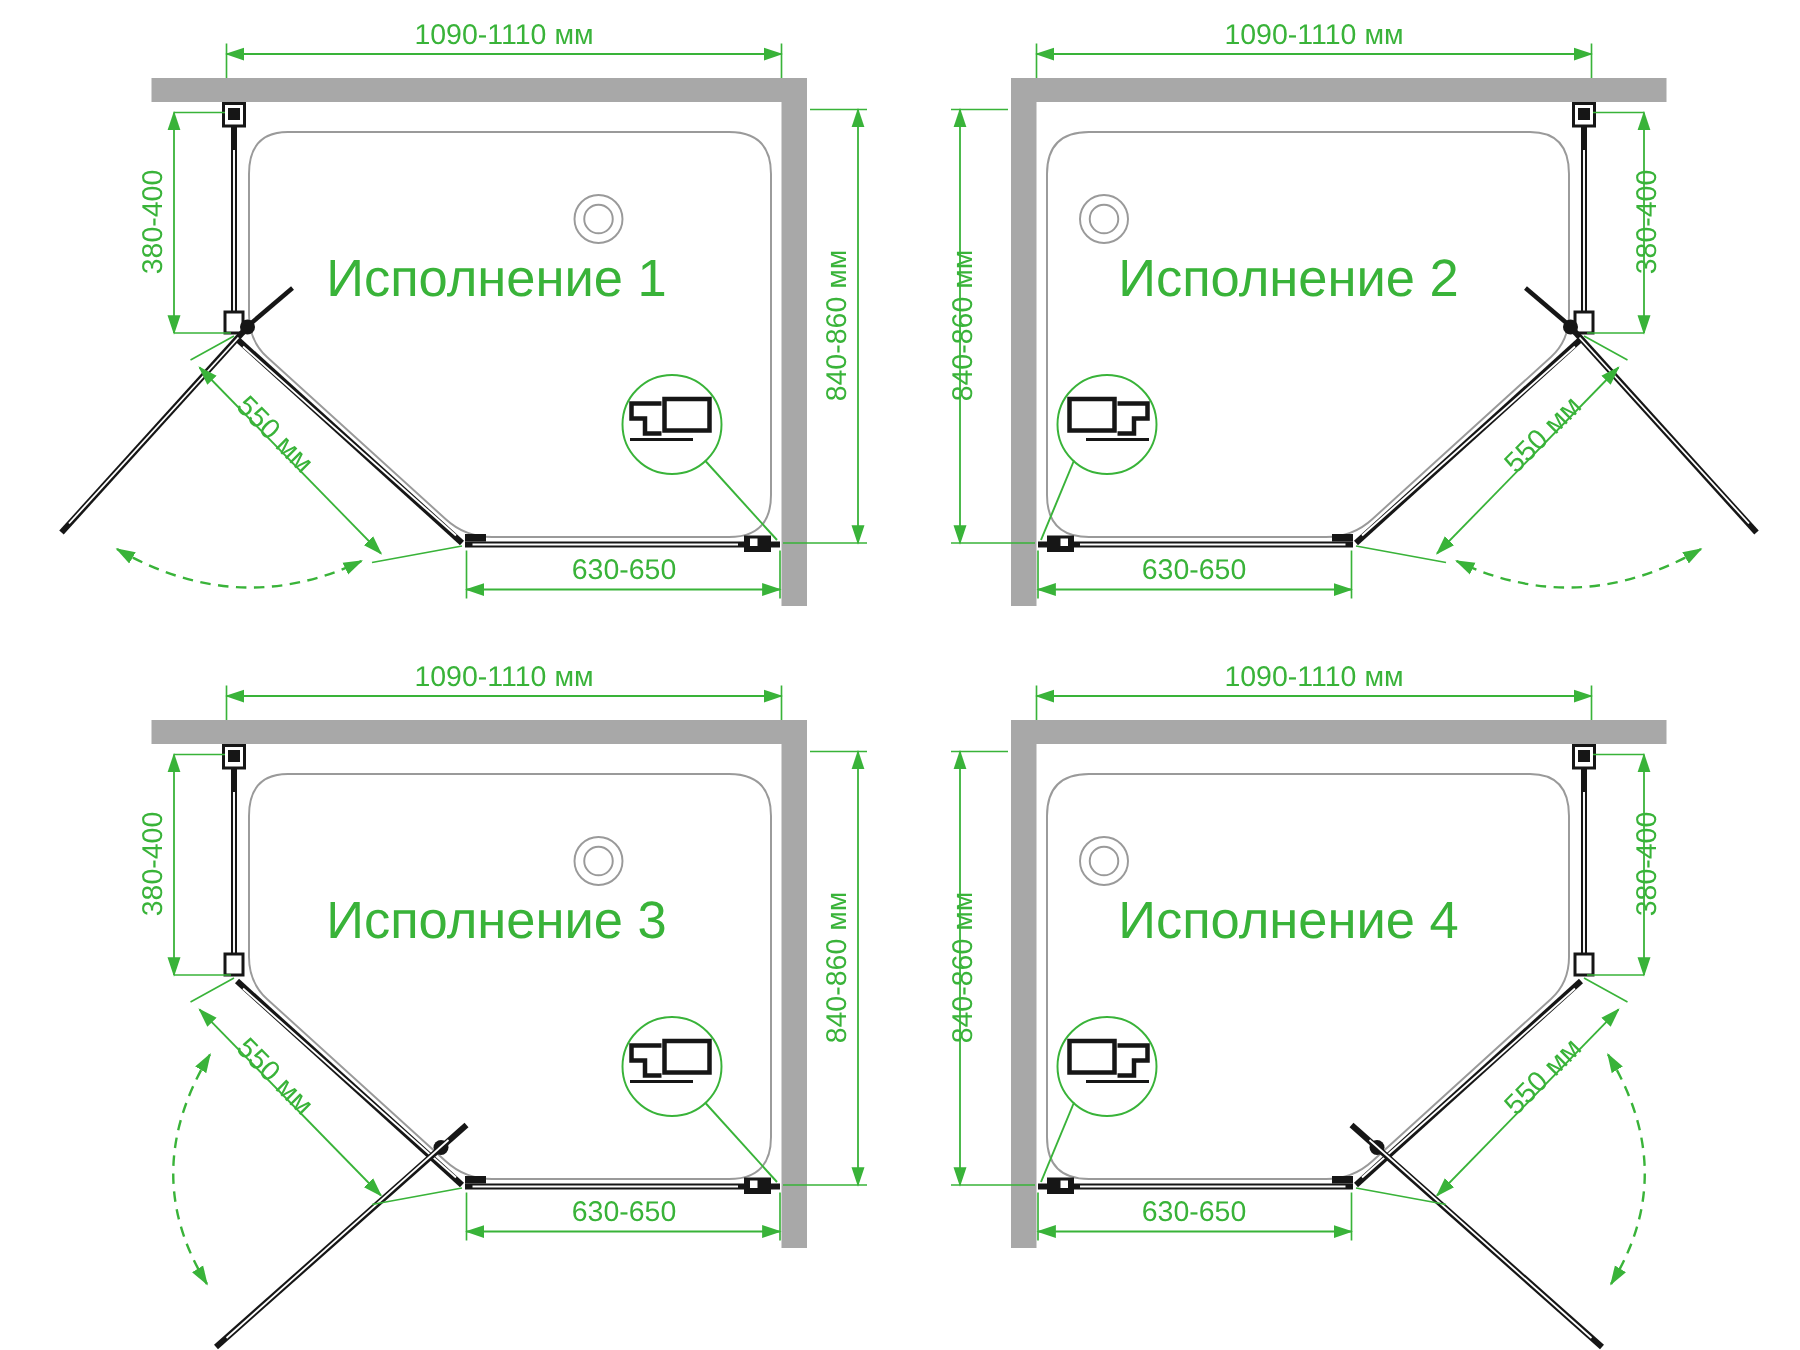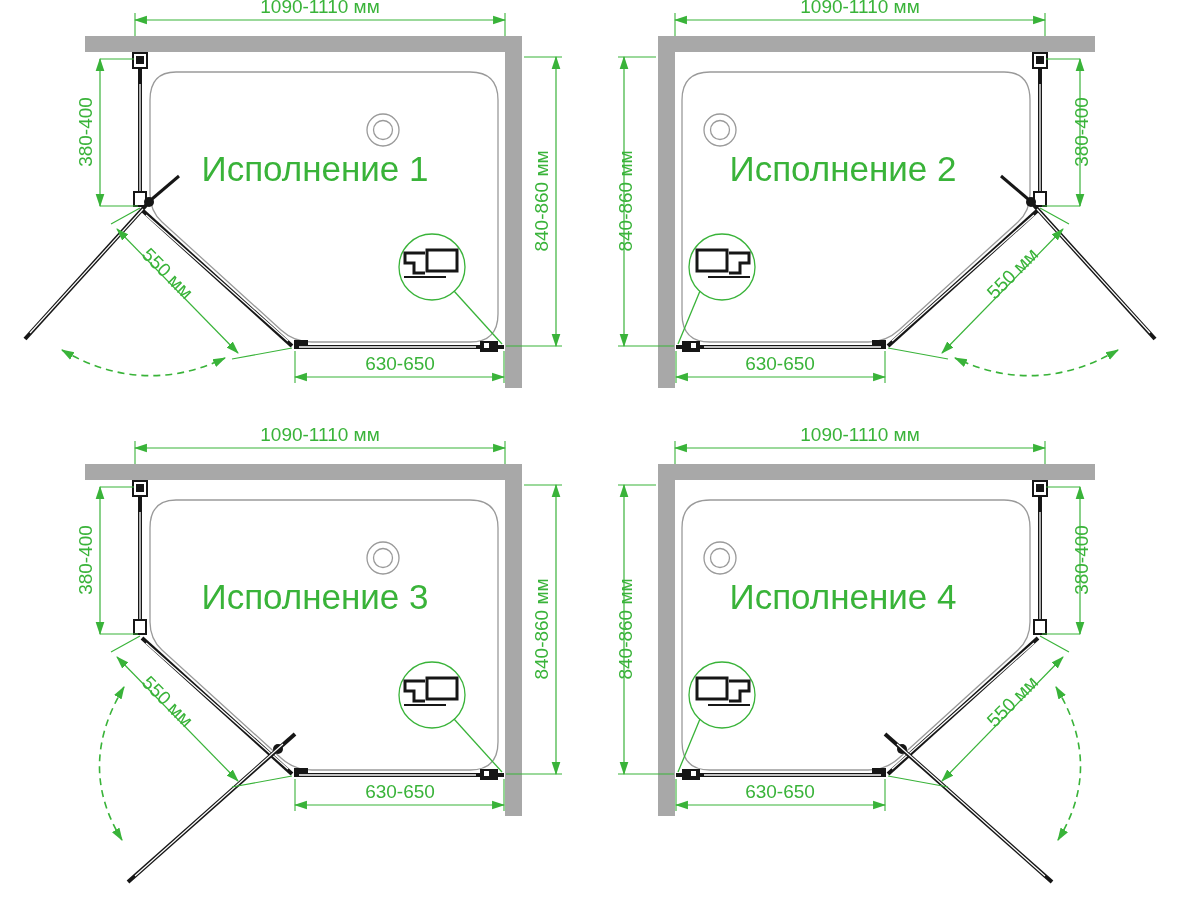--- a/index.html
+++ b/index.html
@@ -1,18 +1,18 @@
 <!DOCTYPE html>
 <html><head>
 <meta charset="utf-8">
 <style>
   html,body{margin:0;padding:0;background:#ffffff;}
   body{width:1200px;height:900px;overflow:hidden;font-family:"Liberation Sans",sans-serif;}
   .grid{display:grid;grid-template-columns:600px 600px;grid-template-rows:450px 450px;width:1200px;height:900px;}
-  figure{margin:0;padding:0;width:600px;height:450px;position:relative;}
+  figure{margin:16px;padding:0;width:600px;height:450px;position:relative;}
   svg{display:block;overflow:visible;}
   svg text{font-family:"Liberation Sans",sans-serif;}
 </style>
 </head>
 <body>
 
 <div class="grid">
   <figure>
     <svg id="d1" width="600" height="450" viewBox="0 0 600 450">
         <defs>

